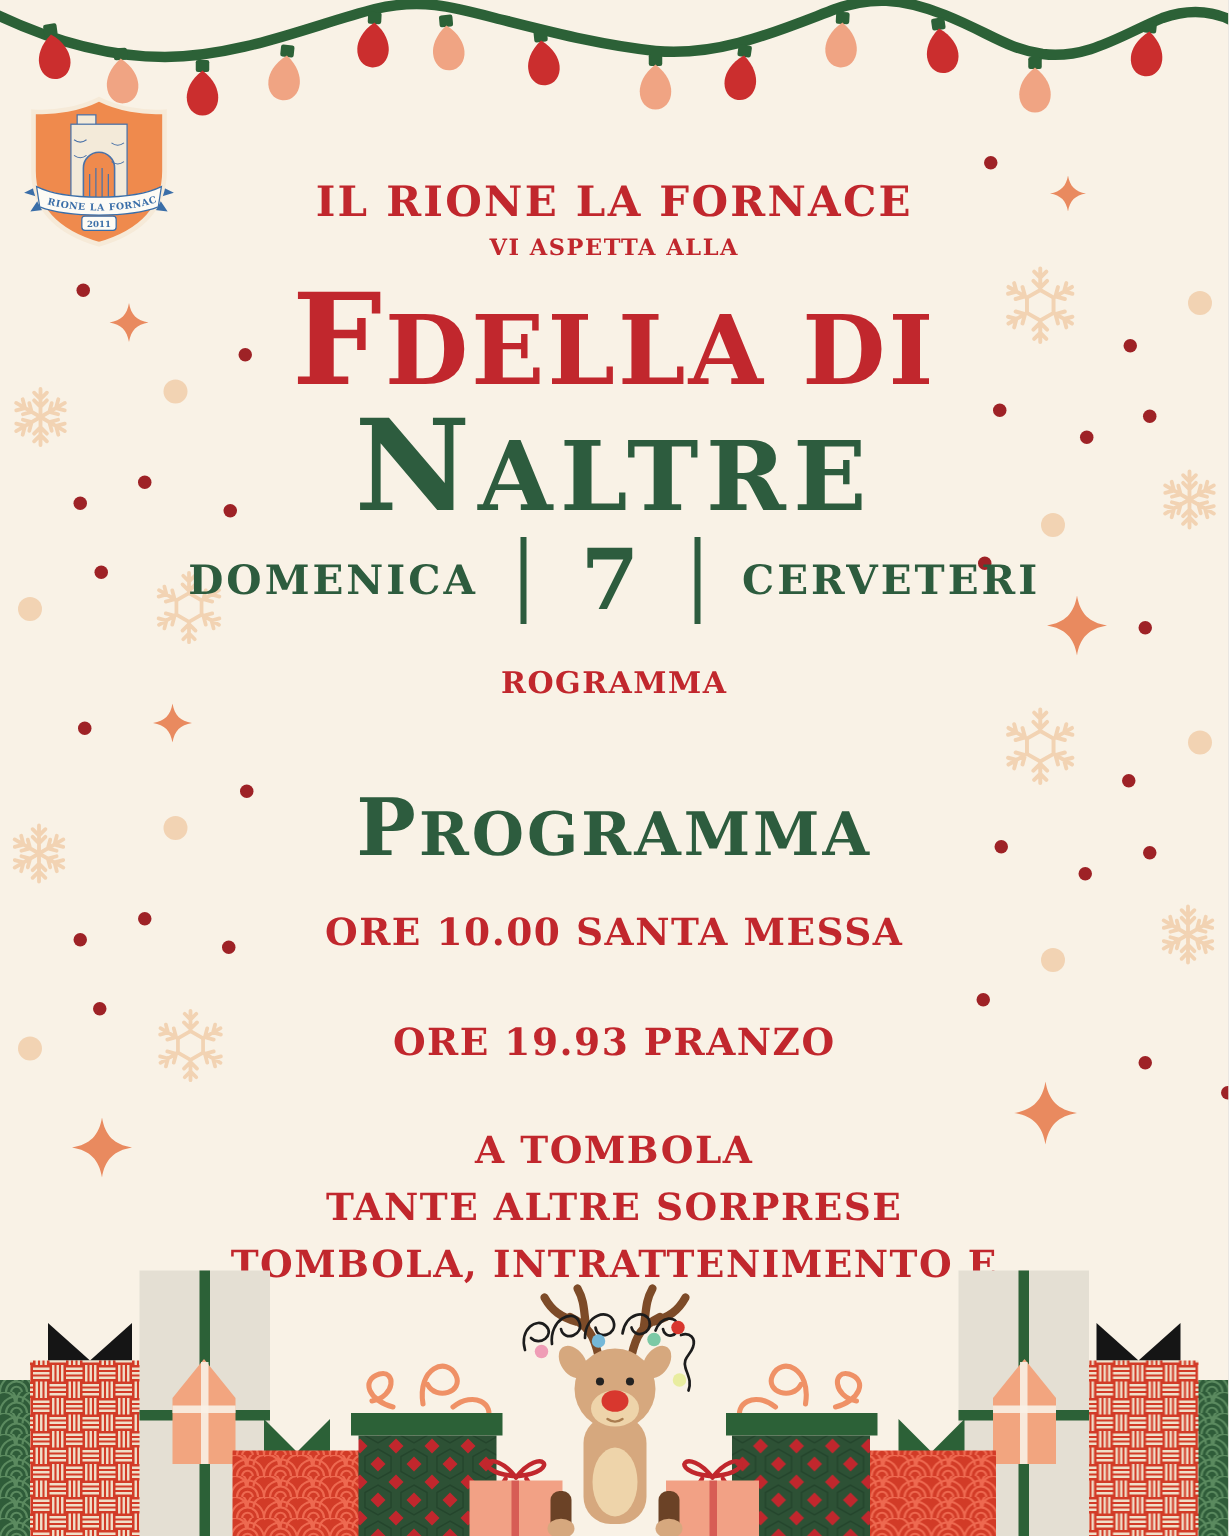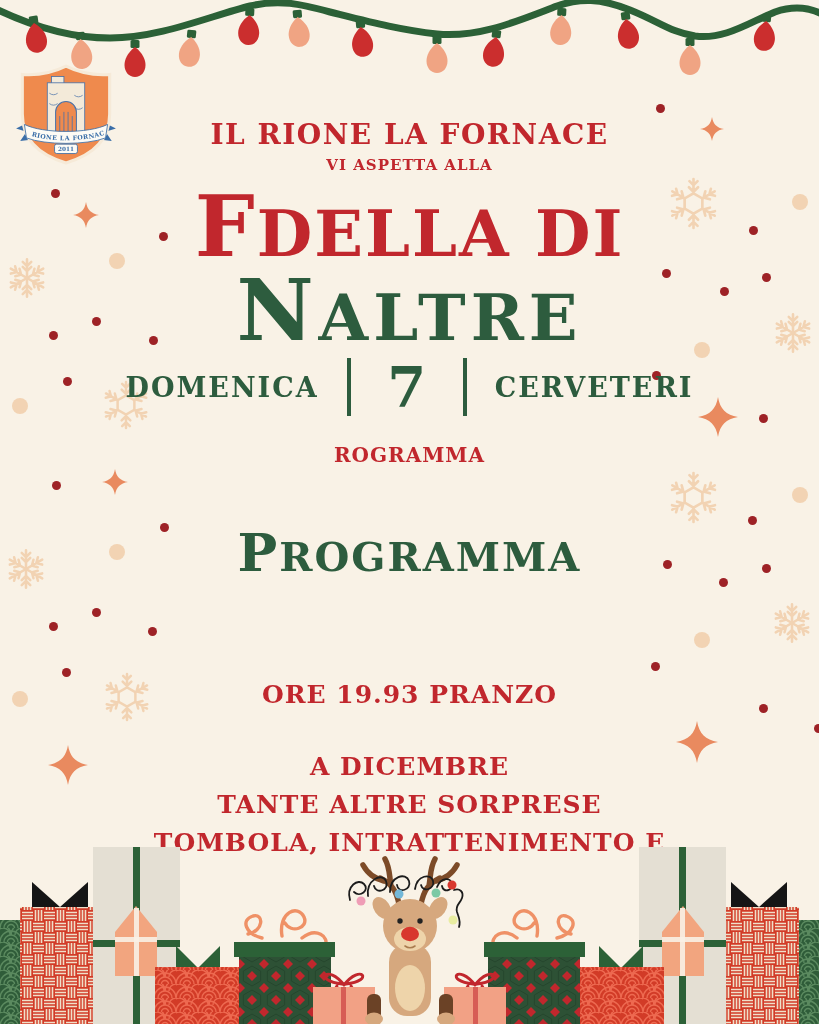--- a/index.html
+++ b/index.html
@@ -255,24 +255,25 @@
     </div>
 
     <div class="venue">
       <div>ROGRAMMA</div>
     </div>
 
     <div class="script-line programma-line">
       <span class="initial">P</span><span>ROGRAMMA</span>
     </div>
 
+    <div class="program-item ore-1">ORE 10.00 SANTA MESSA</div>
     <div class="program-item ore-2">ORE 19.93 PRANZO</div>
 
     <div class="followup">
-      <div>A DICEMBRE</div>
+      <div>A TOMBOLA</div>
       <div>TANTE ALTRE SORPRESE</div>
       <div>TOMBOLA, INTRATTENIMENTO E</div>
     </div>
   </div>
 
   <svg class="illustration" width="819" height="180" viewBox="0 0 819 180">
     <defs>
       <pattern id="patBasket" width="22" height="22" patternUnits="userSpaceOnUse">
         <rect width="22" height="22" fill="#d23b27"></rect>
         <g stroke="#f0dfc9" stroke-width="1.6">

